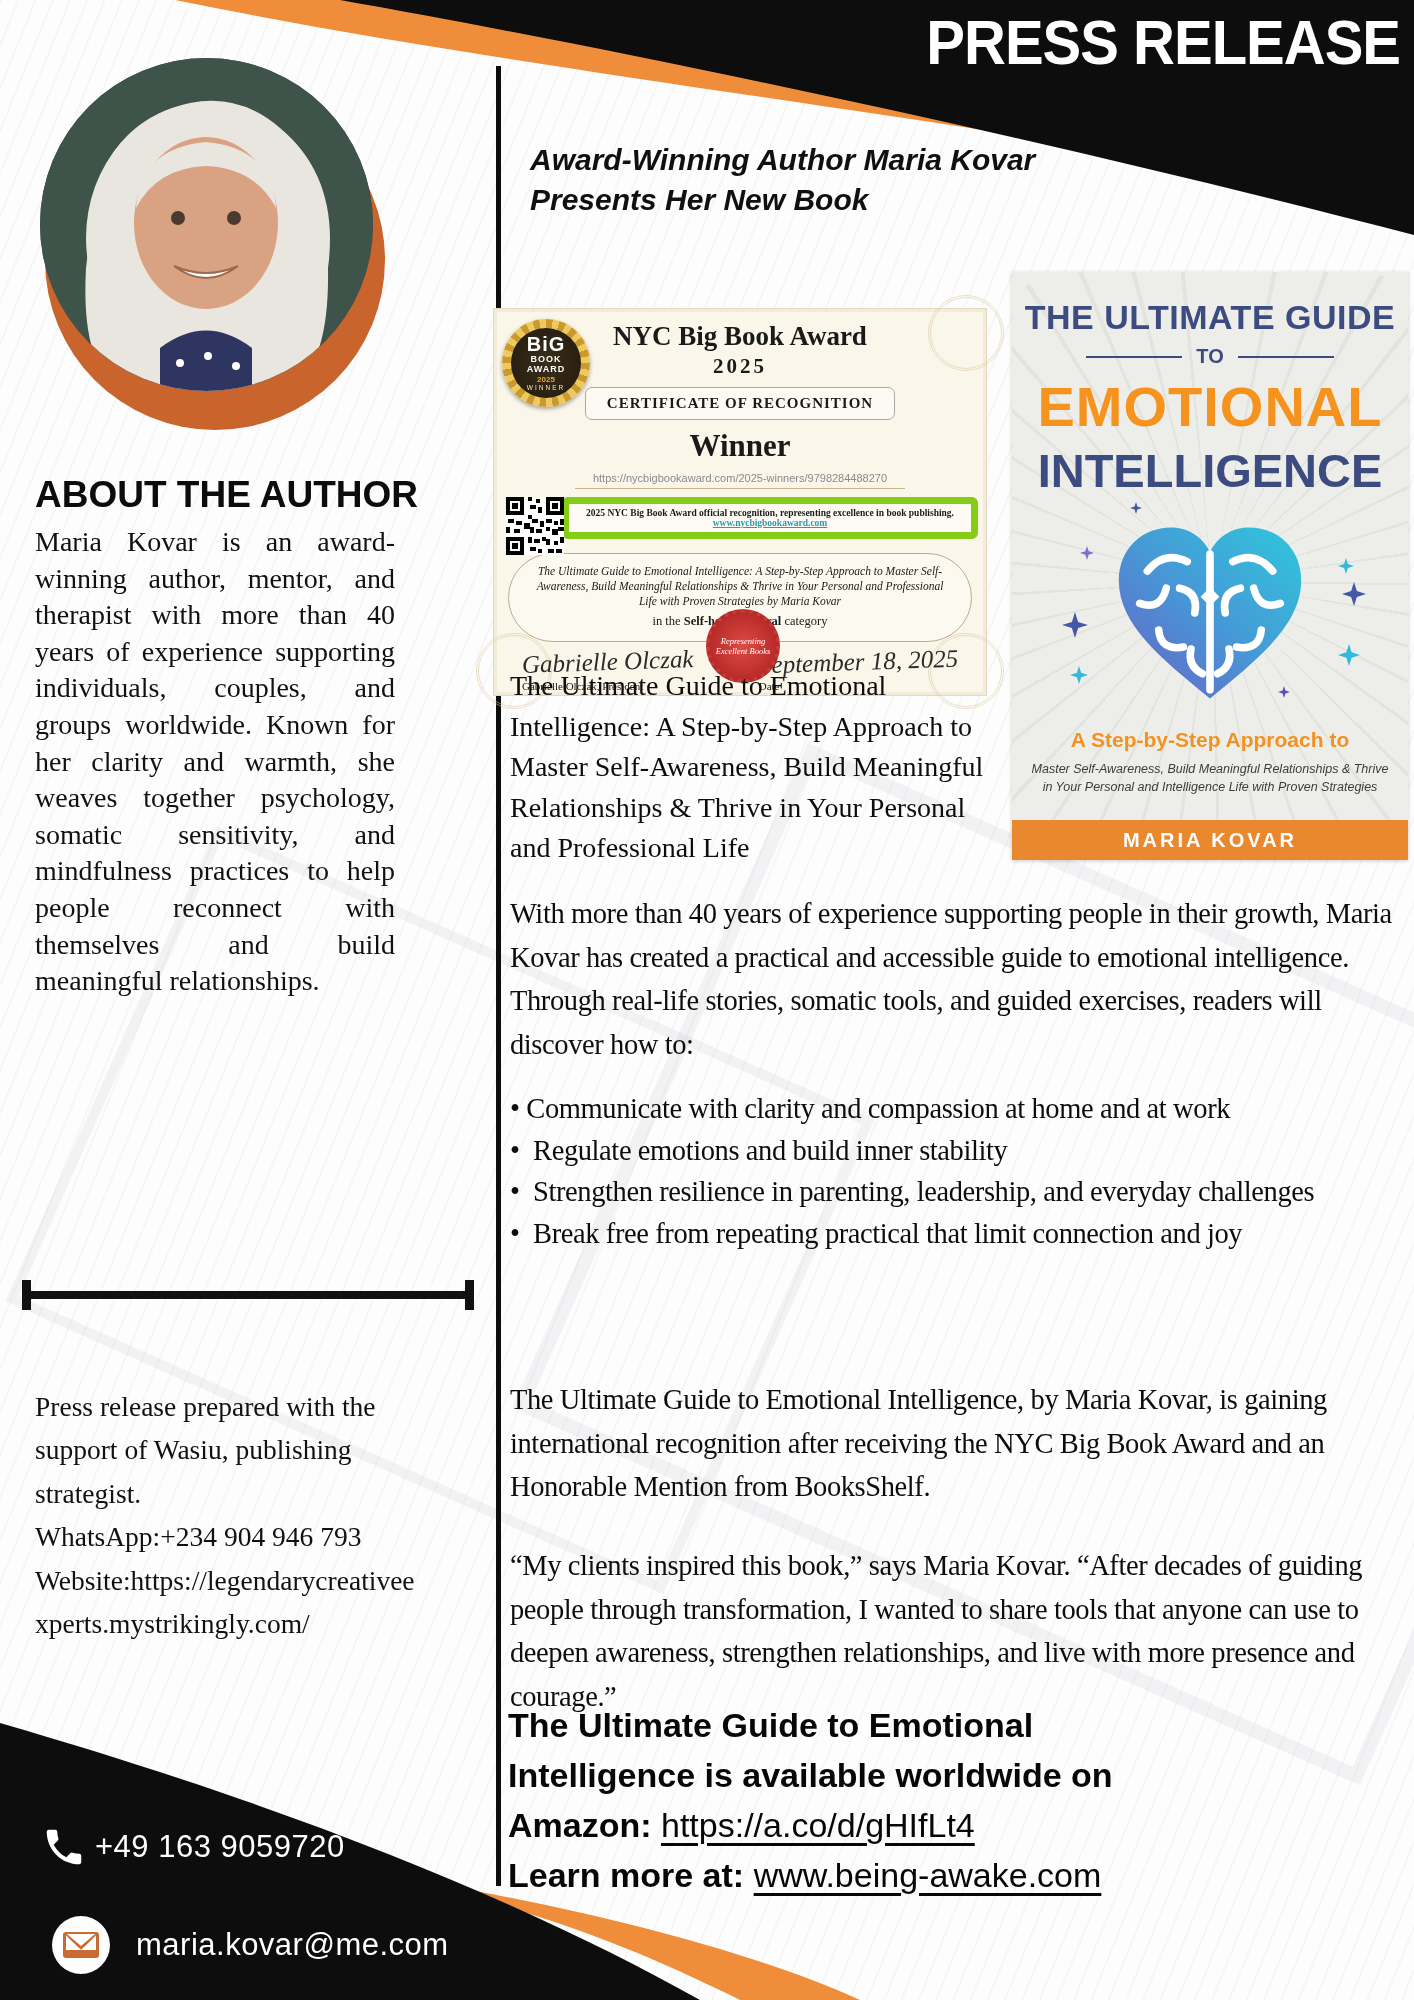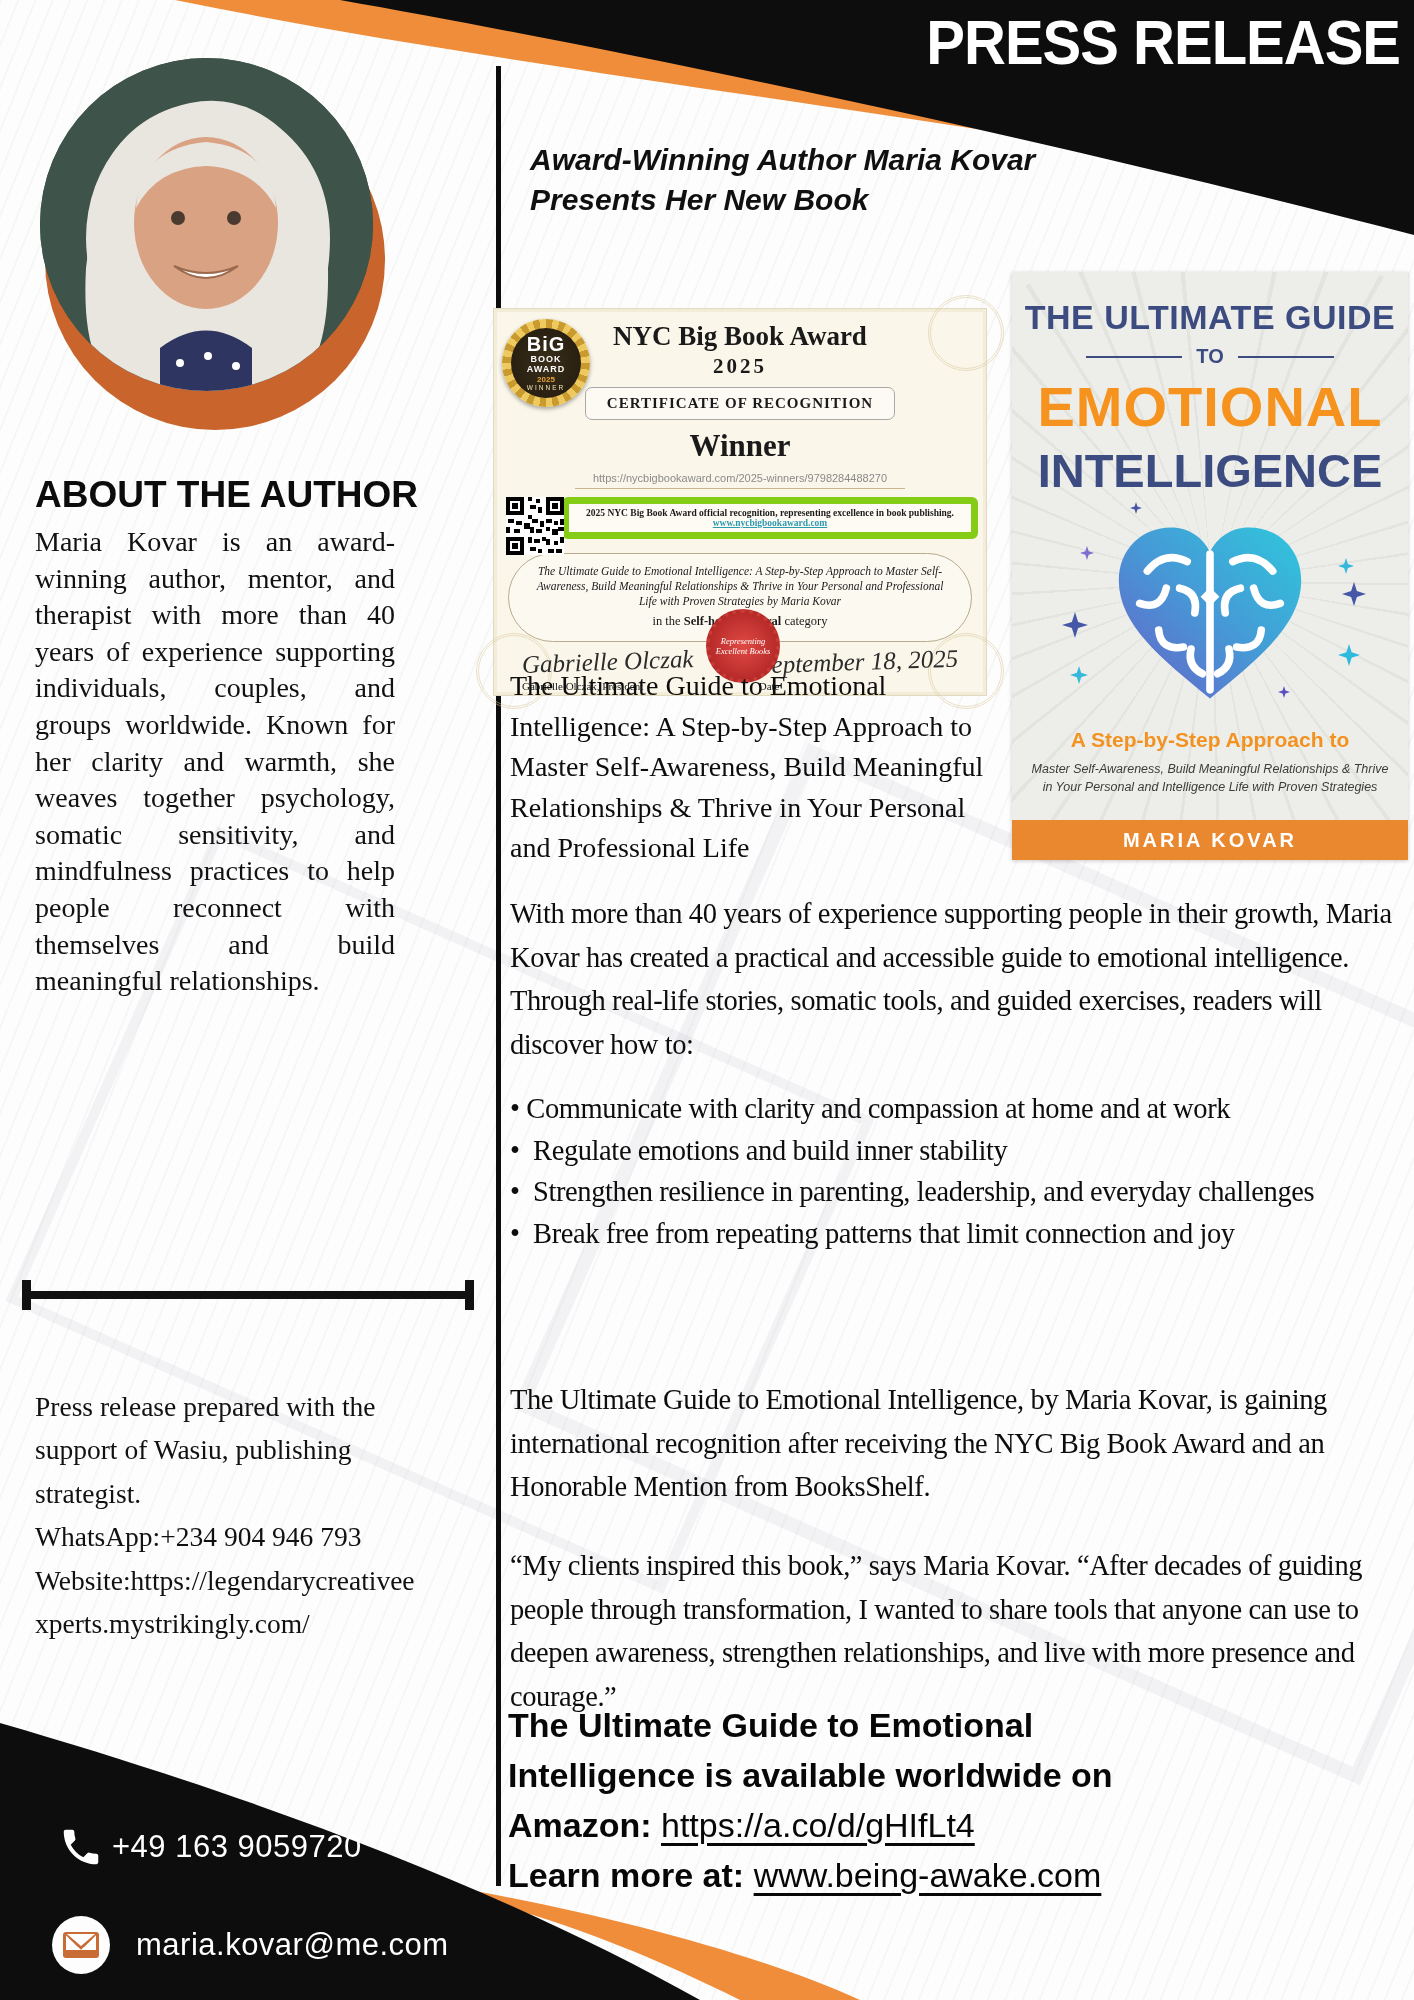--- a/index.html
+++ b/index.html
@@ -30,21 +30,21 @@
       font-size:28px;line-height:36.6px;color:#111;text-align:justify;z-index:4;}
   .h-divider{position:absolute;left:22px;top:1291px;width:452px;height:8px;background:#111;z-index:4;}
   .h-divider::before,.h-divider::after{content:"";position:absolute;top:-11px;width:9px;height:30px;background:#111;}
   .h-divider::before{left:0;} .h-divider::after{right:0;}
   .preparer{position:absolute;left:35px;top:1385px;width:386px;font-family:Liberation Serif, serif;
       font-size:27.5px;line-height:43.4px;color:#111;z-index:4;}
   .preparer .brk{word-break:break-all;}
 
   
   .contact-row{position:absolute;display:flex;align-items:center;gap:26px;color:#fff;z-index:6;}
-  .contact-row.phone{left:58px;top:1824px;gap:8px;}
+  .contact-row.phone{left:41px;top:1824px;gap:8px;}
   .contact-row.mail{left:52px;top:1916px;}
   .contact-text{font-size:31px;letter-spacing:.5px;font-weight:400;}
   .mail-badge{width:58px;height:58px;border-radius:50%;background:#fdfdfd;display:flex;
       align-items:center;justify-content:center;}
   .envelope{width:36px;height:26px;background:#c96b35;border-radius:3px;position:relative;overflow:hidden;}
   .envelope::before{content:"";position:absolute;left:3px;right:3px;top:-14px;height:26px;
       background:#c96b35;border:3px solid #fff;transform:rotate(0deg) ;
       clip-path:polygon(0 55%,50% 100%,100% 55%,100% 100%,0 100%);background:#fff;}
   .envelope::after{content:"";position:absolute;left:4px;top:2px;border-left:14px solid transparent;
       border-right:14px solid transparent;border-top:12px solid #fff;width:0;}
@@ -307,21 +307,21 @@
     <div class="bc-author">MARIA KOVAR</div>
   </div>
 
   <div class="rc-serif book-title-par">The Ultimate Guide to Emotional Intelligence: A Step-by-Step Approach to Master Self-Awareness, Build Meaningful Relationships &amp; Thrive in Your Personal and Professional Life</div>
   <div class="rc-serif intro-par">With more than 40 years of experience supporting people in their growth, Maria Kovar has created a practical and accessible guide to emotional intelligence. Through real-life stories, somatic tools, and guided exercises, readers will discover how to:</div>
 
   <div class="rc-serif bullets">
     <span class="row">• <span>Communicate with clarity and compassion at home and at work</span></span>
     <span class="row">•&nbsp; <span>Regulate emotions and build inner stability</span></span>
     <span class="row">•&nbsp; <span>Strengthen resilience in parenting, leadership, and everyday challenges</span></span>
-    <span class="row">•&nbsp; <span>Break free from repeating patterns that limit connection and joy</span></span>
+    <span class="row">•&nbsp; <span>Break free from repeating practical that limit connection and joy</span></span>
   </div>
 
   <div class="rc-serif recognition-par">The Ultimate Guide to Emotional Intelligence, by Maria Kovar, is gaining international recognition after receiving the NYC Big Book Award and an Honorable Mention from BooksShelf.</div>
   <div class="rc-serif quote-par">“My clients inspired this book,” says Maria Kovar. “After decades of guiding people through transformation, I wanted to share tools that anyone can use to deepen awareness, strengthen relationships, and live with more presence and courage.”</div>
 
   <div class="availability">
     <span>The Ultimate Guide to Emotional</span><br>
     <span>Intelligence is available worldwide on</span><br>
     <span>Amazon:</span>
     <span class="url">https://a.co/d/gHIfLt4</span><br>

